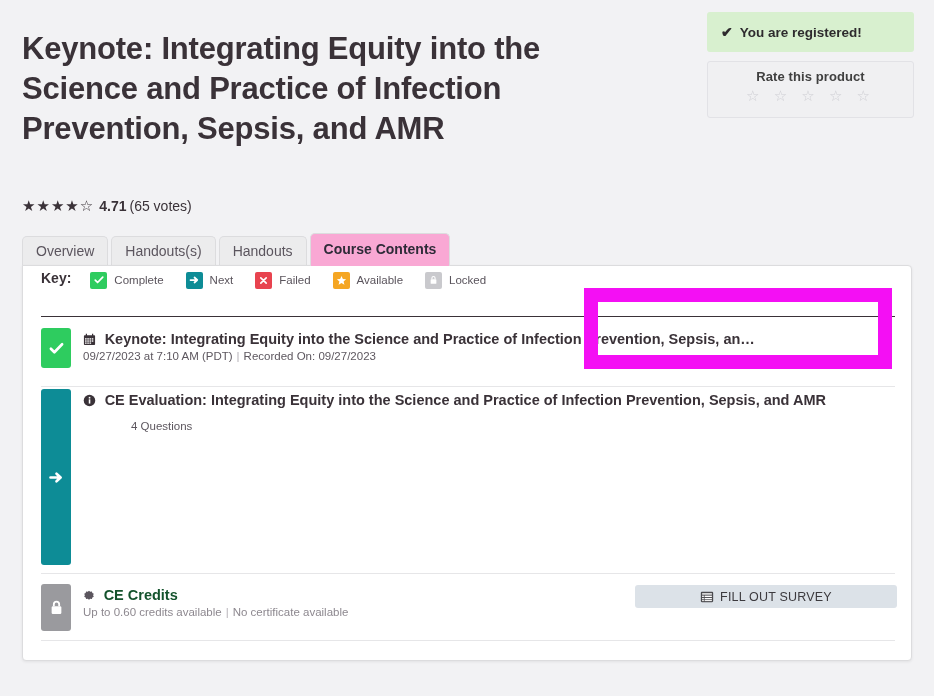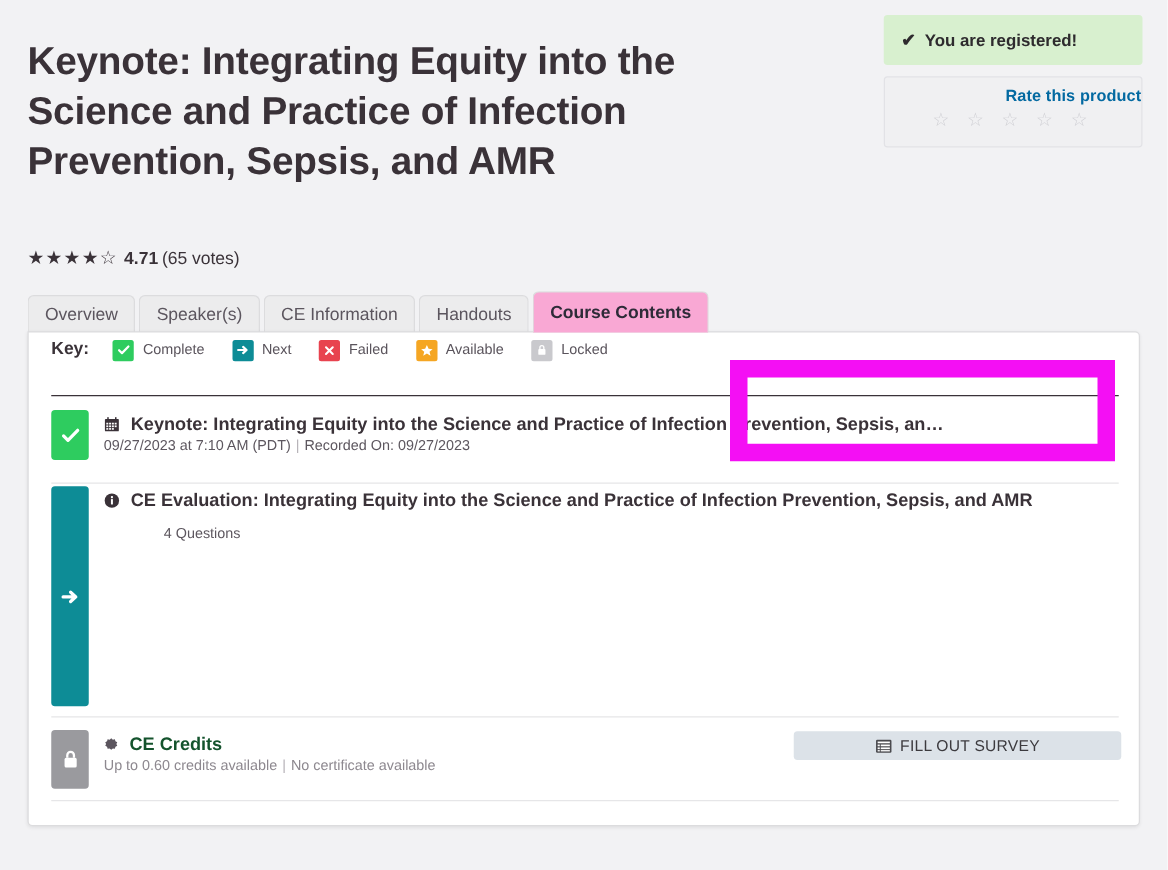--- a/index.html
+++ b/index.html
@@ -65,23 +65,22 @@
     height: 57px;
     background: #f0f0f2;
     border: 1px solid #e2e2e6;
     border-radius: 3px;
     text-align: center;
     padding-top: 7px;
   }
   #rate-box .rate-label {
     font-size: 13px;
     font-weight: bold;
-    color: #0369a1;
+    color: #404040;
     letter-spacing: 0.1px;
-    text-align: right;
   }
   #rate-box .rate-stars {
     margin-top: 3px;
     font-size: 15px;
     color: #cfcfd4;
     letter-spacing: 5px;
   }
 
   
   #rating-line {
@@ -325,22 +324,21 @@
     <div class="rate-stars">☆ ☆ ☆ ☆ ☆</div>
   </div>
 </div>
 
 <div id="rating-line">
   <span class="stars">★★★★☆</span><span class="score">4.71</span><span class="votes">(65 votes)</span>
 </div>
 
 <div id="tabs">
   <div class="tab">Overview</div>
-  <div class="tab">Speaker(s)</div>
-  <div class="tab">CE Information</div>
+  <div class="tab">Handouts(s)</div>
   <div class="tab">Handouts</div>
   <div class="tab active">Course Contents</div>
 </div>
 
 <div id="panel">
 
   <div id="key-row">
     <span class="key-label">Key:</span>
 
     <div class="key-item">

